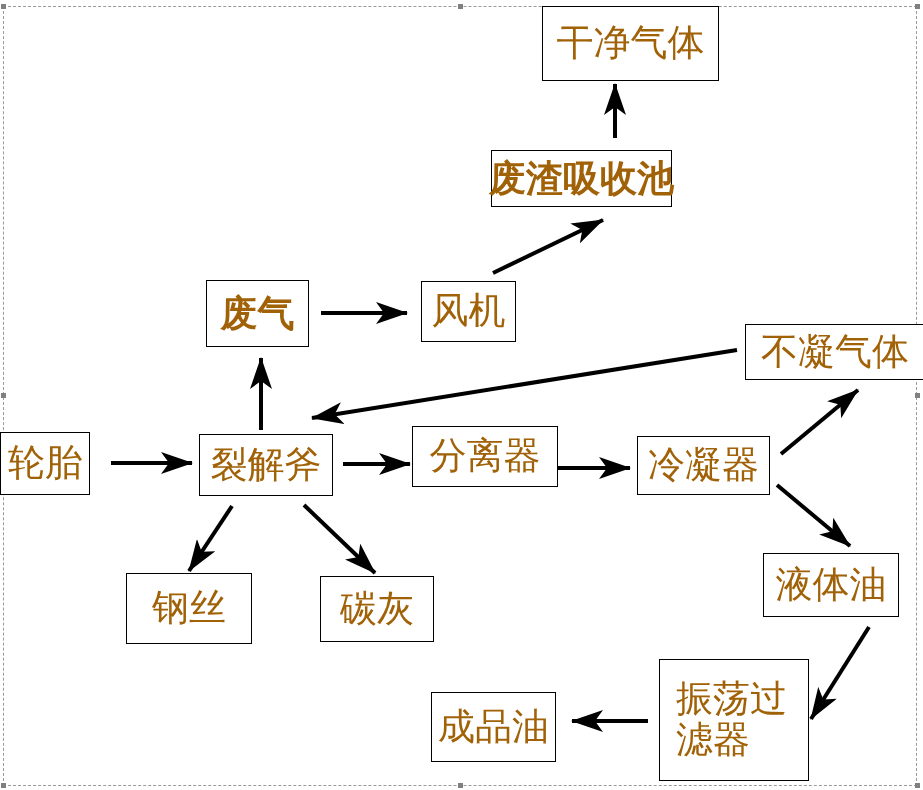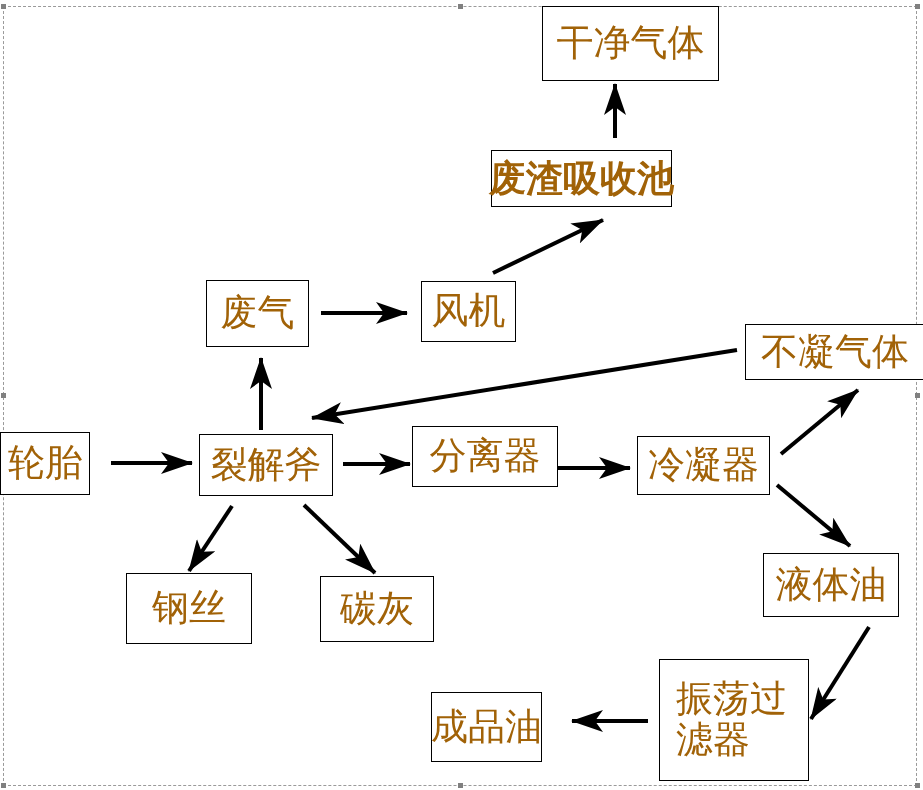--- a/index.html
+++ b/index.html
@@ -49,27 +49,27 @@
     <line x1="777" y1="485" x2="850" y2="546" marker-end="url(#ahl)"></line>
     <line x1="869" y1="627" x2="811" y2="719" marker-end="url(#ahl)"></line>
     <line x1="648" y1="721" x2="572" y2="721" marker-end="url(#ahl)"></line>
     <line x1="232" y1="506" x2="189" y2="571" marker-end="url(#ahl)"></line>
     <line x1="304" y1="505" x2="375" y2="573" marker-end="url(#ahl)"></line>
   </g>
 </svg>
 
 <div class="node" style="left:542px;top:6px;width:177px;height:75px;">干净气体</div>
 <div class="node" style="left:491px;top:150px;width:181px;height:57px;font-weight:bold;">废渣吸收池</div>
-<div class="node" style="left:206px;top:280px;width:103px;height:67px;">废气</div>
+<div class="node" style="left:206px;top:280px;width:103px;height:67px;font-weight:bold;">废气</div>
 <div class="node" style="left:421px;top:281px;width:95px;height:61px;">风机</div>
 <div class="node" style="left:745px;top:324px;width:180px;height:56px;">不凝气体</div>
 <div class="node" style="left:0;top:432px;width:90px;height:63px;">轮胎</div>
 <div class="node" style="left:199px;top:434px;width:134px;height:62px;">裂解斧</div>
 <div class="node" style="left:412px;top:426px;width:146px;height:61px;">分离器</div>
 <div class="node" style="left:637px;top:436px;width:133px;height:59px;">冷凝器</div>
 <div class="node" style="left:126px;top:573px;width:126px;height:71px;">钢丝</div>
 <div class="node" style="left:320px;top:576px;width:114px;height:66px;">碳灰</div>
 <div class="node" style="left:763px;top:553px;width:136px;height:64px;">液体油</div>
 <div class="node multi" style="left:659px;top:659px;width:150px;height:122px;justify-content:center;">
   <span>振荡过</span>
   <span>滤器</span>
 </div>
-<div class="node" style="left:431px;top:692px;width:111px;height:70px;">成品油</div>
+<div class="node" style="left:431px;top:692px;width:125px;height:70px;">成品油</div>
 
 </body></html>

